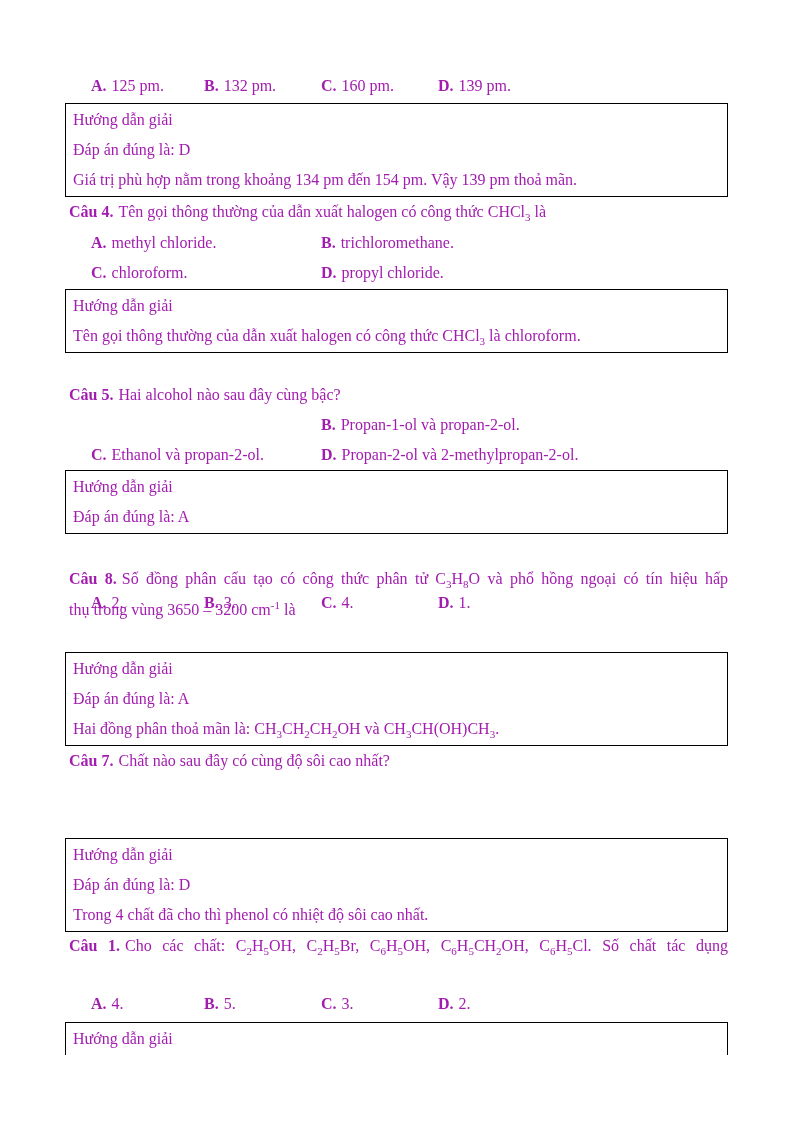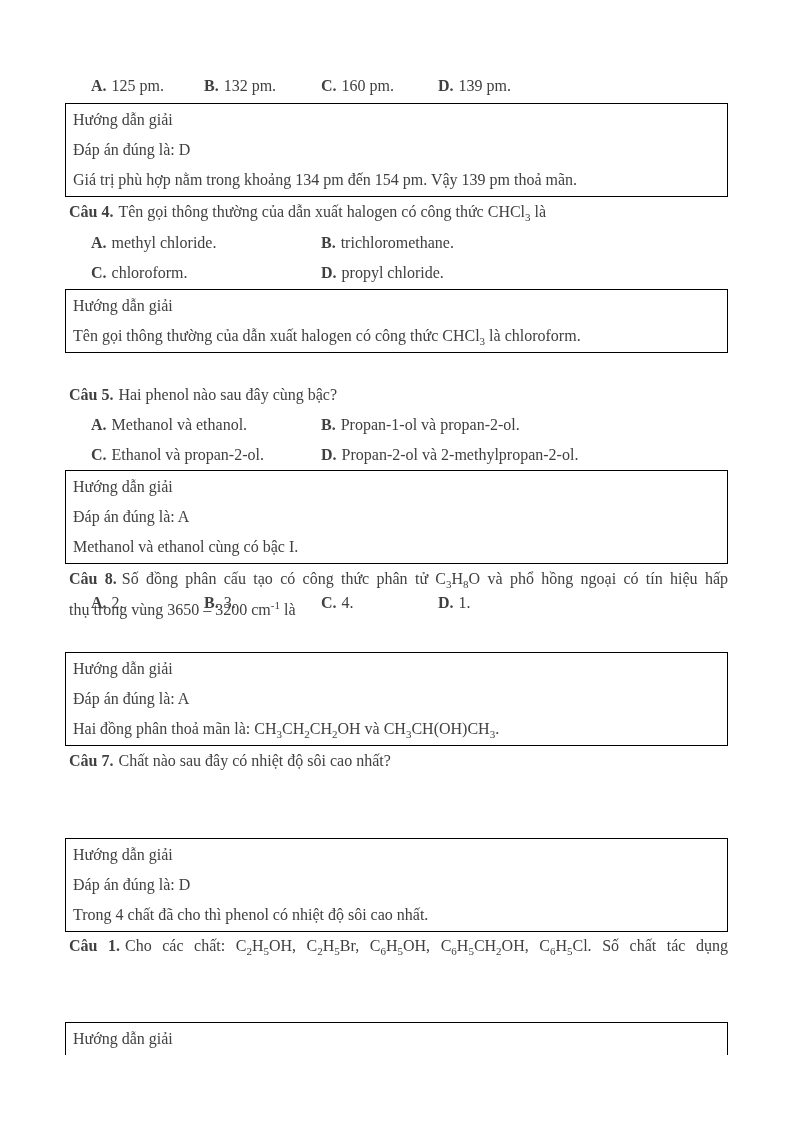--- a/index.html
+++ b/index.html
@@ -1,20 +1,20 @@
 <!DOCTYPE html>
 <html><head>
 <meta charset="utf-8">
 <style>
   html,body{margin:0;padding:0;background:#ffffff;}
   .page{
     position:relative;
     width:794px;height:1122px;
     background:#ffffff;
-    color:#404040;
+    color:#a21caf;
     font-family:"Liberation Serif","DejaVu Serif",serif;
     font-size:16px;
     overflow:hidden;
   }
   
   .opts{position:absolute;left:65px;width:663px;}
   .optrow{position:relative;height:30px;line-height:30px;}
   .opt{position:absolute;top:0;white-space:nowrap;}
   .c1{left:26px}.c2{left:139px}.c3{left:256px}.c4{left:373px}
   .olb{font-weight:bold;margin-right:5px;}
@@ -70,38 +70,36 @@
       <span class="opt c3"><b class="olb">D.</b><span>propyl chloride.</span></span>
     </div>
   </div>
 
   <div class="sbox" style="top:289px">
     <div class="sline bold">Hướng dẫn giải</div>
     <div class="sline">Tên gọi thông thường của dẫn xuất halogen có công thức CHCl<sub>3</sub> là chloroform.</div>
   </div>
 
   <div class="qpara" style="top:379px">
-    <b class="qnum">Câu 5.</b><span>Hai phenol nào sau đây cùng bậc?</span>
+    <b class="qnum">Câu 5.</b><span>Hai alcohol nào sau đây cùng bậc?</span>
   </div>
 
   <div class="opts" style="top:410px">
     <div class="optrow">
-      <span class="opt c1"><b class="olb">A.</b><span>Methanol và ethanol.</span></span>
       <span class="opt c3"><b class="olb">B.</b><span>Propan-1-ol và propan-2-ol.</span></span>
     </div>
     <div class="optrow">
       <span class="opt c1"><b class="olb">C.</b><span>Ethanol và propan-2-ol.</span></span>
       <span class="opt c3"><b class="olb">D.</b><span>Propan-2-ol và 2-methylpropan-2-ol.</span></span>
     </div>
   </div>
 
   <div class="sbox" style="top:470px">
     <div class="sline bold">Hướng dẫn giải</div>
     <div class="sline bold">Đáp án đúng là: A</div>
-    <div class="sline">Methanol và ethanol cùng có bậc I.</div>
   </div>
 
   <div class="qpara" style="top:563px">
     <div class="qline just">
       <b class="qnum">Câu 8.</b><span>Số đồng phân cấu tạo có công thức phân tử C<sub>3</sub>H<sub>8</sub>O và phổ hồng ngoại có tín hiệu hấp</span>
     </div>
     <div class="qline">thụ trong vùng 3650 – 3200 cm<sup>-1</sup> là</div>
   </div>
 
   <div class="opts" style="top:588px">
@@ -113,34 +111,42 @@
     </div>
   </div>
 
   <div class="sbox" style="top:652px">
     <div class="sline bold">Hướng dẫn giải</div>
     <div class="sline bold">Đáp án đúng là: A</div>
     <div class="sline">Hai đồng phân thoả mãn là: CH<sub>3</sub>CH<sub>2</sub>CH<sub>2</sub>OH và CH<sub>3</sub>CH(OH)CH<sub>3</sub>.</div>
   </div>
 
   <div class="qpara" style="top:745px">
-    <b class="qnum">Câu 7.</b><span>Chất nào sau đây có nhiệt độ sôi cao nhất?</span>
+    <b class="qnum">Câu 7.</b><span>Chất nào sau đây có cùng độ sôi cao nhất?</span>
   </div>
 
 
   <div class="sbox" style="top:838px">
     <div class="sline bold">Hướng dẫn giải</div>
     <div class="sline bold">Đáp án đúng là: D</div>
     <div class="sline">Trong 4 chất đã cho thì phenol có nhiệt độ sôi cao nhất.</div>
   </div>
 
   <div class="qpara" style="top:930px">
     <div class="qline just">
       <b class="qnum">Câu 1.</b><span>Cho các chất: C<sub>2</sub>H<sub>5</sub>OH, C<sub>2</sub>H<sub>5</sub>Br, C<sub>6</sub>H<sub>5</sub>OH, C<sub>6</sub>H<sub>5</sub>CH<sub>2</sub>OH, C<sub>6</sub>H<sub>5</sub>Cl. Số chất tác dụng</span>
     </div>
   </div>
 
+  <div class="opts" style="top:989px">
+    <div class="optrow">
+      <span class="opt c1"><b class="olb">A.</b><span>4.</span></span>
+      <span class="opt c2"><b class="olb">B.</b><span>5.</span></span>
+      <span class="opt c3"><b class="olb">C.</b><span>3.</span></span>
+      <span class="opt c4"><b class="olb">D.</b><span>2.</span></span>
+    </div>
+  </div>
 
   <div class="sbox cut" style="top:1022px">
     <div class="sline bold">Hướng dẫn giải</div>
   </div>
 
 </div>
 
 </body></html>

